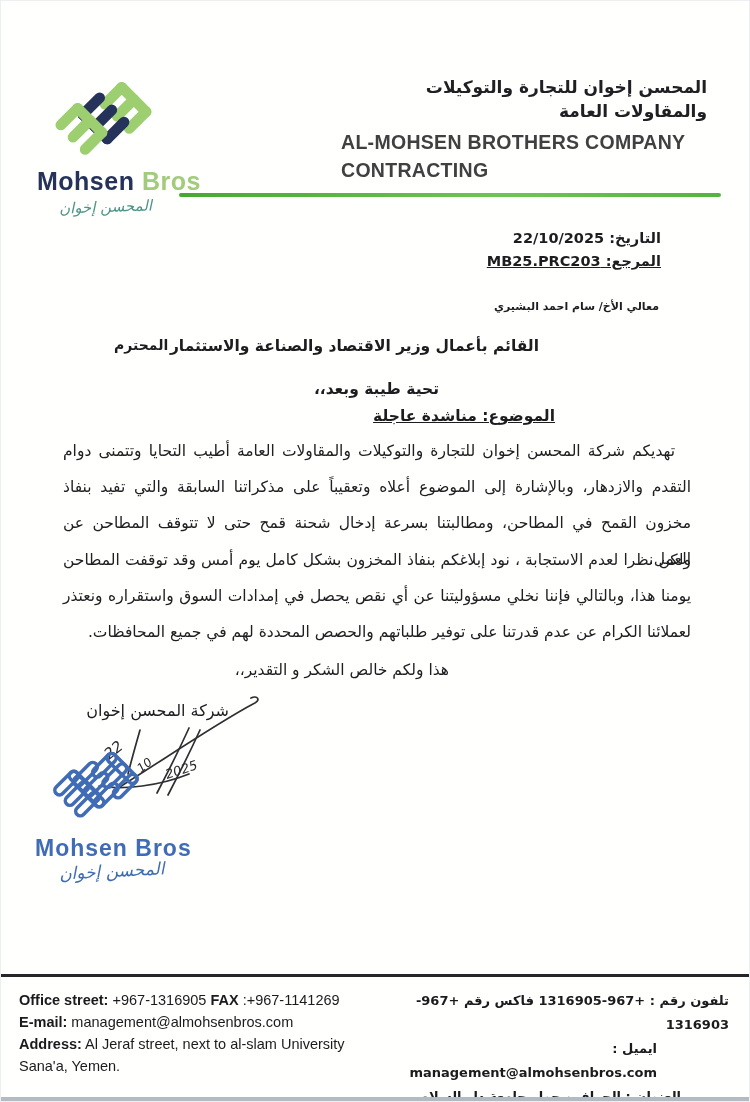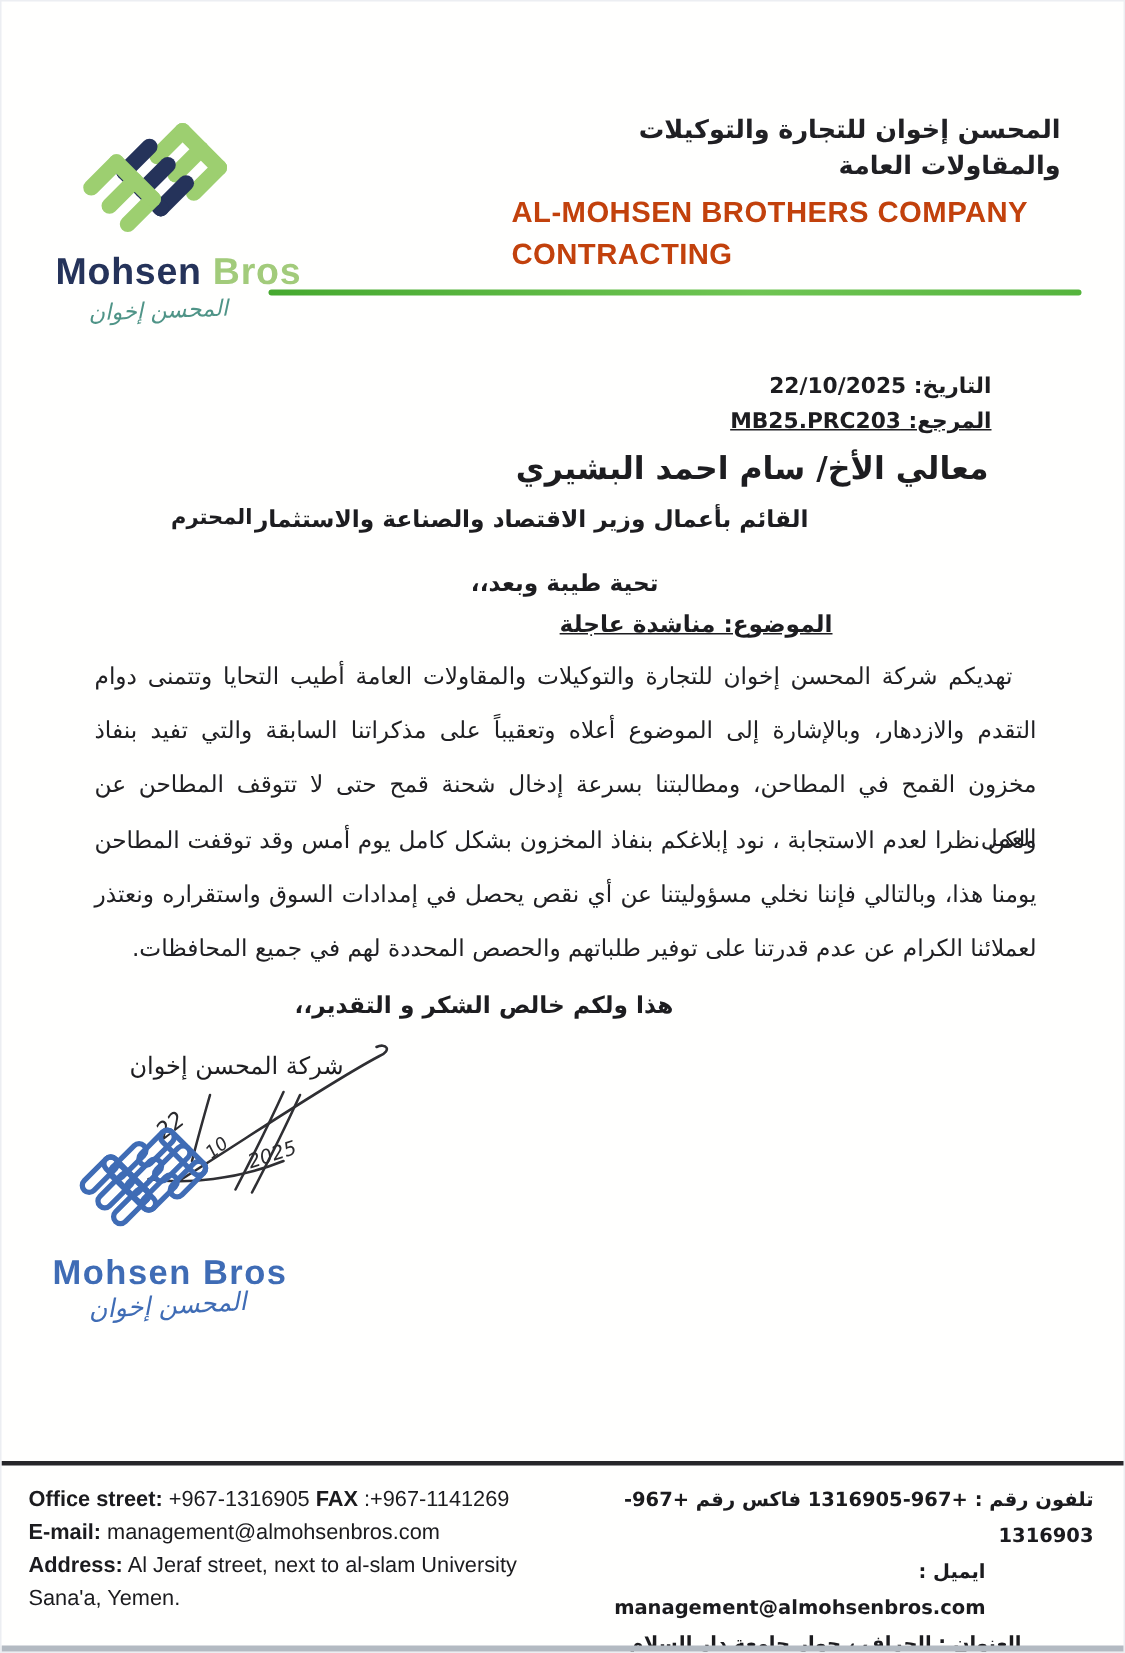--- a/index.html
+++ b/index.html
@@ -23,40 +23,40 @@
   .brand-en .navy{color:#25335a;}
   .brand-en .green{color:#a2cb7b;}
   .brand-ar{left:58px;top:197px;font-size:15px;color:#4f9487;font-style:italic;
             transform:rotate(-2deg);}
   .green-line{left:178px;top:192px;width:542px;height:4px;
               background:linear-gradient(to right,#46a92f,#6fc553 60%,#55b43d);border-radius:2px;}
   .title-block{left:340px;top:74px;width:382px;}
   .title-ar{font-size:17px;font-weight:bold;text-align:right;direction:rtl;
             color:#202024;margin:0 16px 5px 0;line-height:24px;}
   .title-en{font-size:19.5px;font-weight:bold;line-height:28px;letter-spacing:.3px;
-            color:#c2410c;text-align:left;font-family:"Liberation Sans",sans-serif;}
+            color:#404040;text-align:left;font-family:"Liberation Sans",sans-serif;}
 
   
   .meta{right:88px;top:226px;text-align:right;font-size:14.5px;line-height:23px;}
-  .meta .date-line{font-weight:bold;margin-top:20px;}
+  .meta .date-line{font-weight:bold;}
   .meta .ref-line{font-weight:bold;text-decoration:underline;}
 
   
-  .rcpt1{right:90px;top:299px;font-size:21px;font-weight:bold;}
+  .rcpt1{right:90px;top:299px;font-size:11px;font-weight:bold;}
   .rcpt2{right:210px;top:336px;font-size:15.5px;font-weight:bold;}
   .honorific{left:113px;top:336px;font-size:14px;font-weight:bold;}
   .greeting{right:310px;top:379px;font-size:15.5px;font-weight:bold;}
   .subject{right:194px;top:406px;font-size:15.5px;font-weight:bold;text-decoration:underline;}
 
   
   .para{left:62px;width:628px;font-size:15.5px;line-height:36px;
         direction:rtl;text-align:justify;text-align-last:right;color:#202023;}
   .para.p1{top:432px;text-indent:16px;}
   .para.p2{top:541px;}
-  .closing{right:300px;top:660px;font-size:15.5px;font-weight:bold;}
+  .closing{right:300px;top:660px;font-size:15.5px;font-weight:normal;}
 
   
   .sig-company{right:520px;top:700px;font-size:16px;font-weight:normal;}
   .sig-svg{left:28px;top:693px;}
   .stamp-logo{left:50px;top:744px;}
   .stamp-brand-en{left:34px;top:834px;font-size:23px;font-weight:bold;color:#3f6cb5;
                   letter-spacing:1px;font-family:"Liberation Sans",sans-serif;}
   .stamp-brand-ar{left:58px;top:860px;font-size:17px;color:#3f6cb5;font-style:italic;
                   transform:rotate(-3deg);}
 

